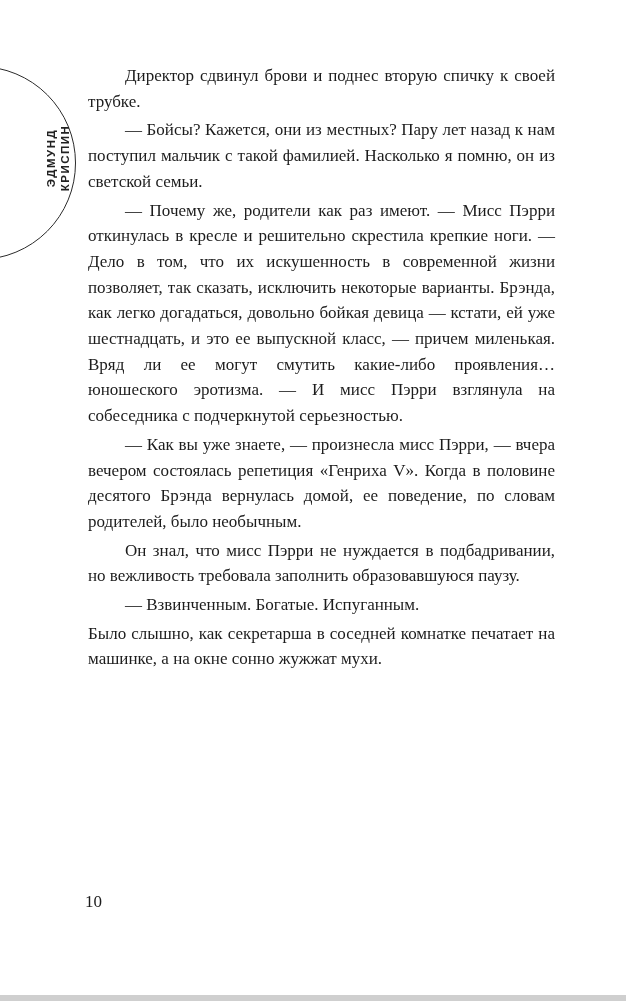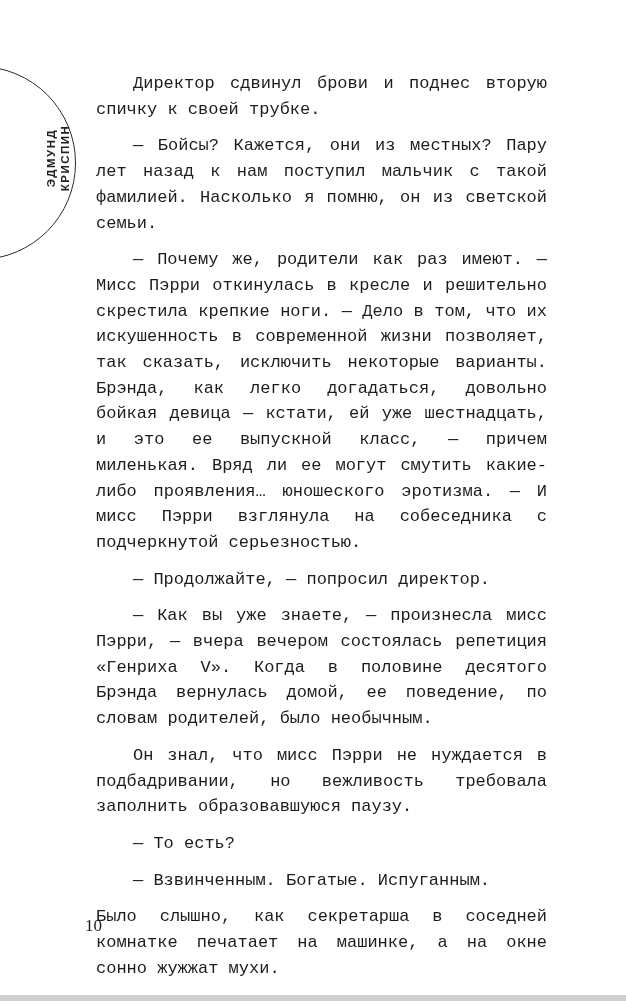--- a/index.html
+++ b/index.html
@@ -51,31 +51,30 @@
     left: 85px;
     top: 60px;
     width: 473px;
     font-size: 17px;
     line-height: 25.7px;
     text-align: justify;
     hyphens: auto;
     -webkit-hyphens: auto;
   }
   .text-block p {
-    margin: 11px;
+    margin: 3px;
     text-indent: 37px;
-    font-family: Liberation Mono, monospace;
   }
   .text-block p.flush {
     text-indent: 0;
   }
   .page-number {
     position: absolute;
     left: 85px;
-    top: 916px;
+    top: 892px;
     font-size: 17px;
     color: #1c1c1c;
   }
   .page-edge {
     position: absolute;
     left: 0;
     bottom: 0;
     width: 100%;
     height: 6px;
     background: #cfcfcf;
@@ -90,24 +89,22 @@
 
   <div class="author-vertical">
     <span>ЭДМУНД</span>
     <span>КРИСПИН</span>
   </div>
 
   <main class="text-block">
     <p>Директор сдвинул брови и поднес вторую спичку к своей трубке.</p>
     <p>— Бойсы? Кажется, они из местных? Пару лет назад к нам поступил мальчик с такой фамилией. Насколько я помню, он из светской семьи.</p>
     <p>— Почему же, родители как раз имеют. — Мисс Пэрри откинулась в кресле и решительно скрестила крепкие ноги. — Дело в том, что их искушенность в современной жизни позволяет, так сказать, исключить некоторые варианты. Брэнда, как легко догадаться, довольно бойкая девица — кстати, ей уже шестнадцать, и это ее выпускной класс, — причем миленькая. Вряд ли ее могут смутить какие-либо проявления… юношеского эротизма. — И мисс Пэрри взглянула на собеседника с подчеркнутой серьезностью.</p>
-    <p>— Продолжайте, — попросил директор.</p>
     <p>— Как вы уже знаете, — произнесла мисс Пэрри, — вчера вечером состоялась репетиция «Генриха V». Когда в половине десятого Брэнда вернулась домой, ее поведение, по словам родителей, было необычным.</p>
     <p>Он знал, что мисс Пэрри не нуждается в подбадривании, но вежливость требовала заполнить образовавшуюся паузу.</p>
-    <p>— То есть?</p>
     <p>— Взвинченным. Богатые. Испуганным.</p>
     <p class="flush">Было слышно, как секретарша в соседней комнатке печатает на машинке, а на окне сонно жужжат мухи.</p>
   </main>
 
   <div class="page-number">10</div>
 
   <div class="page-edge"></div>
 
 </div>
 

